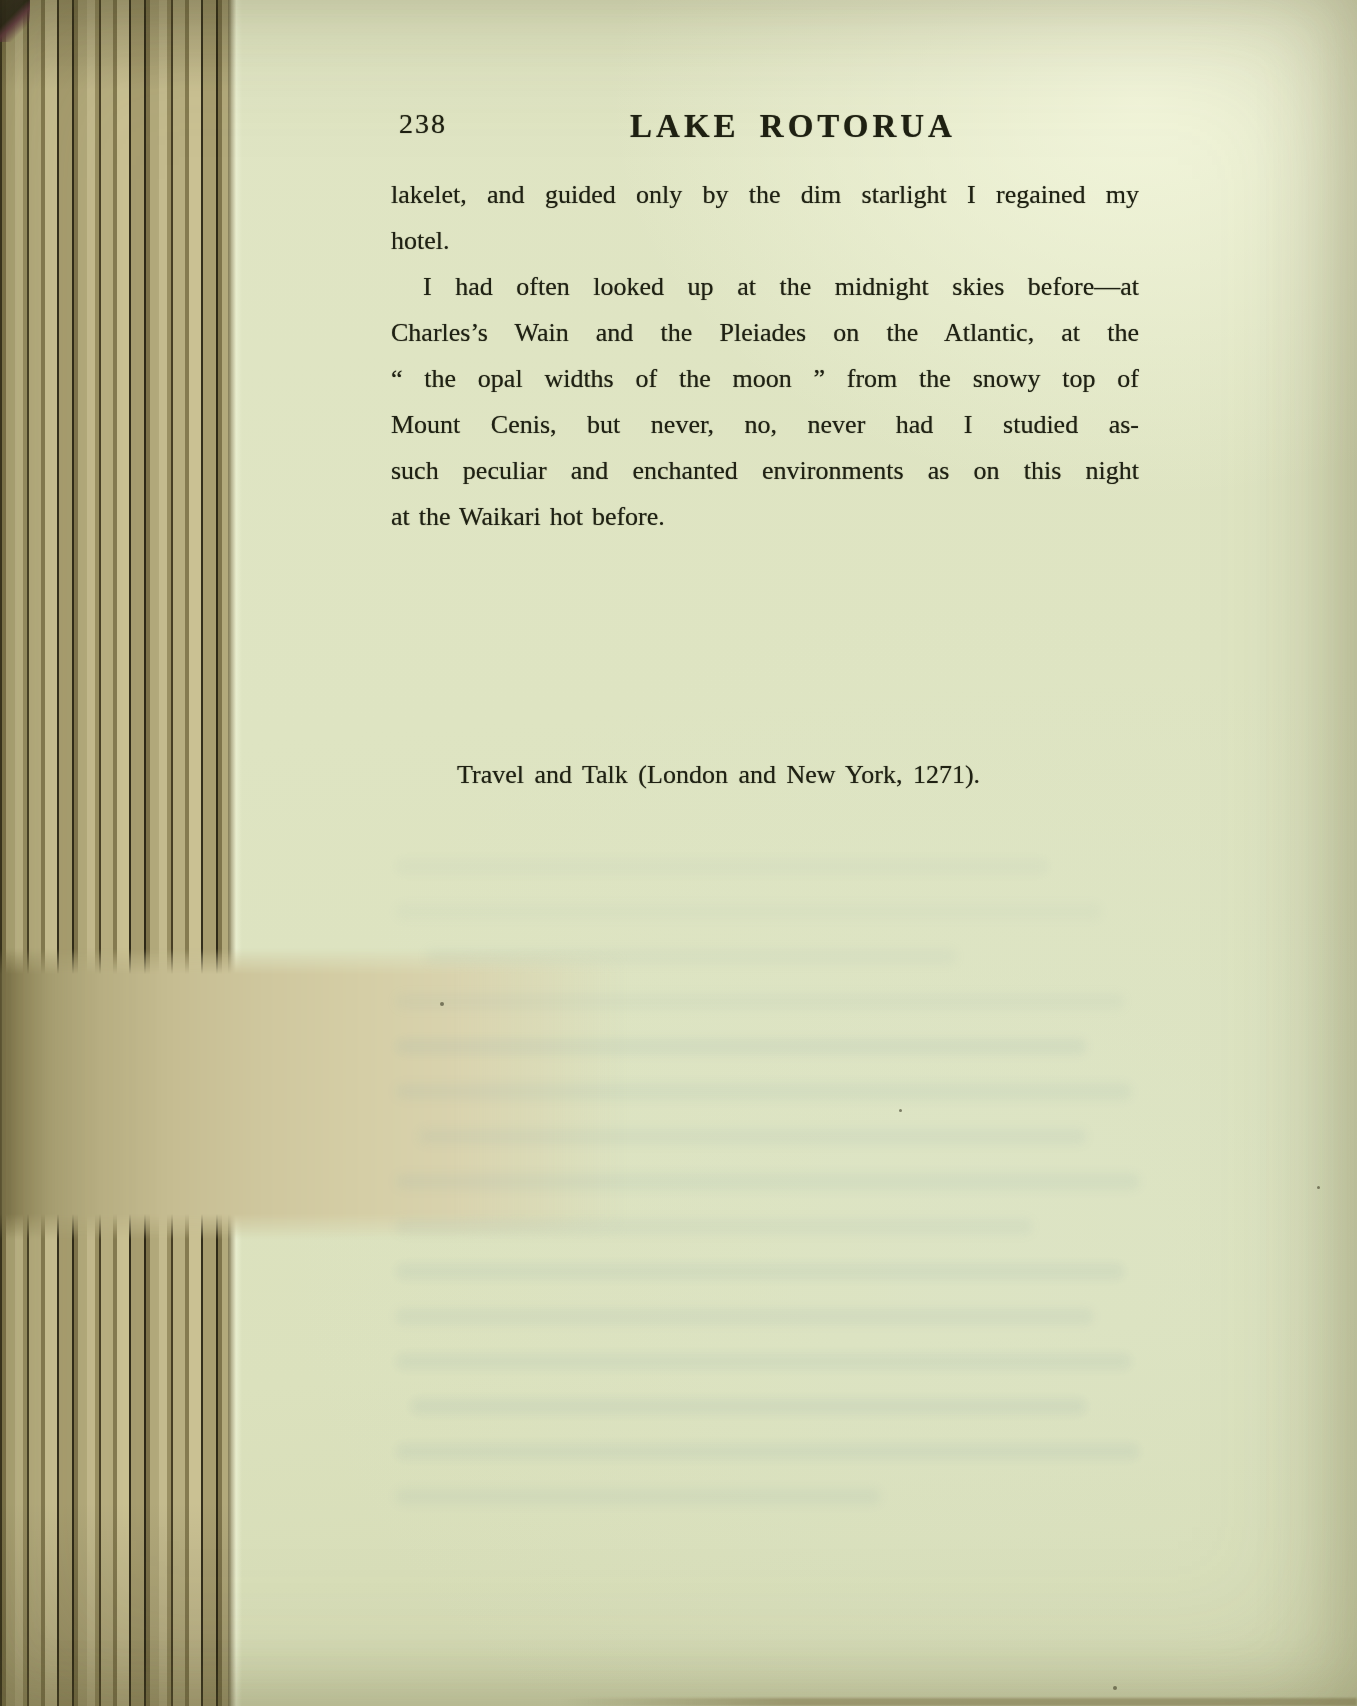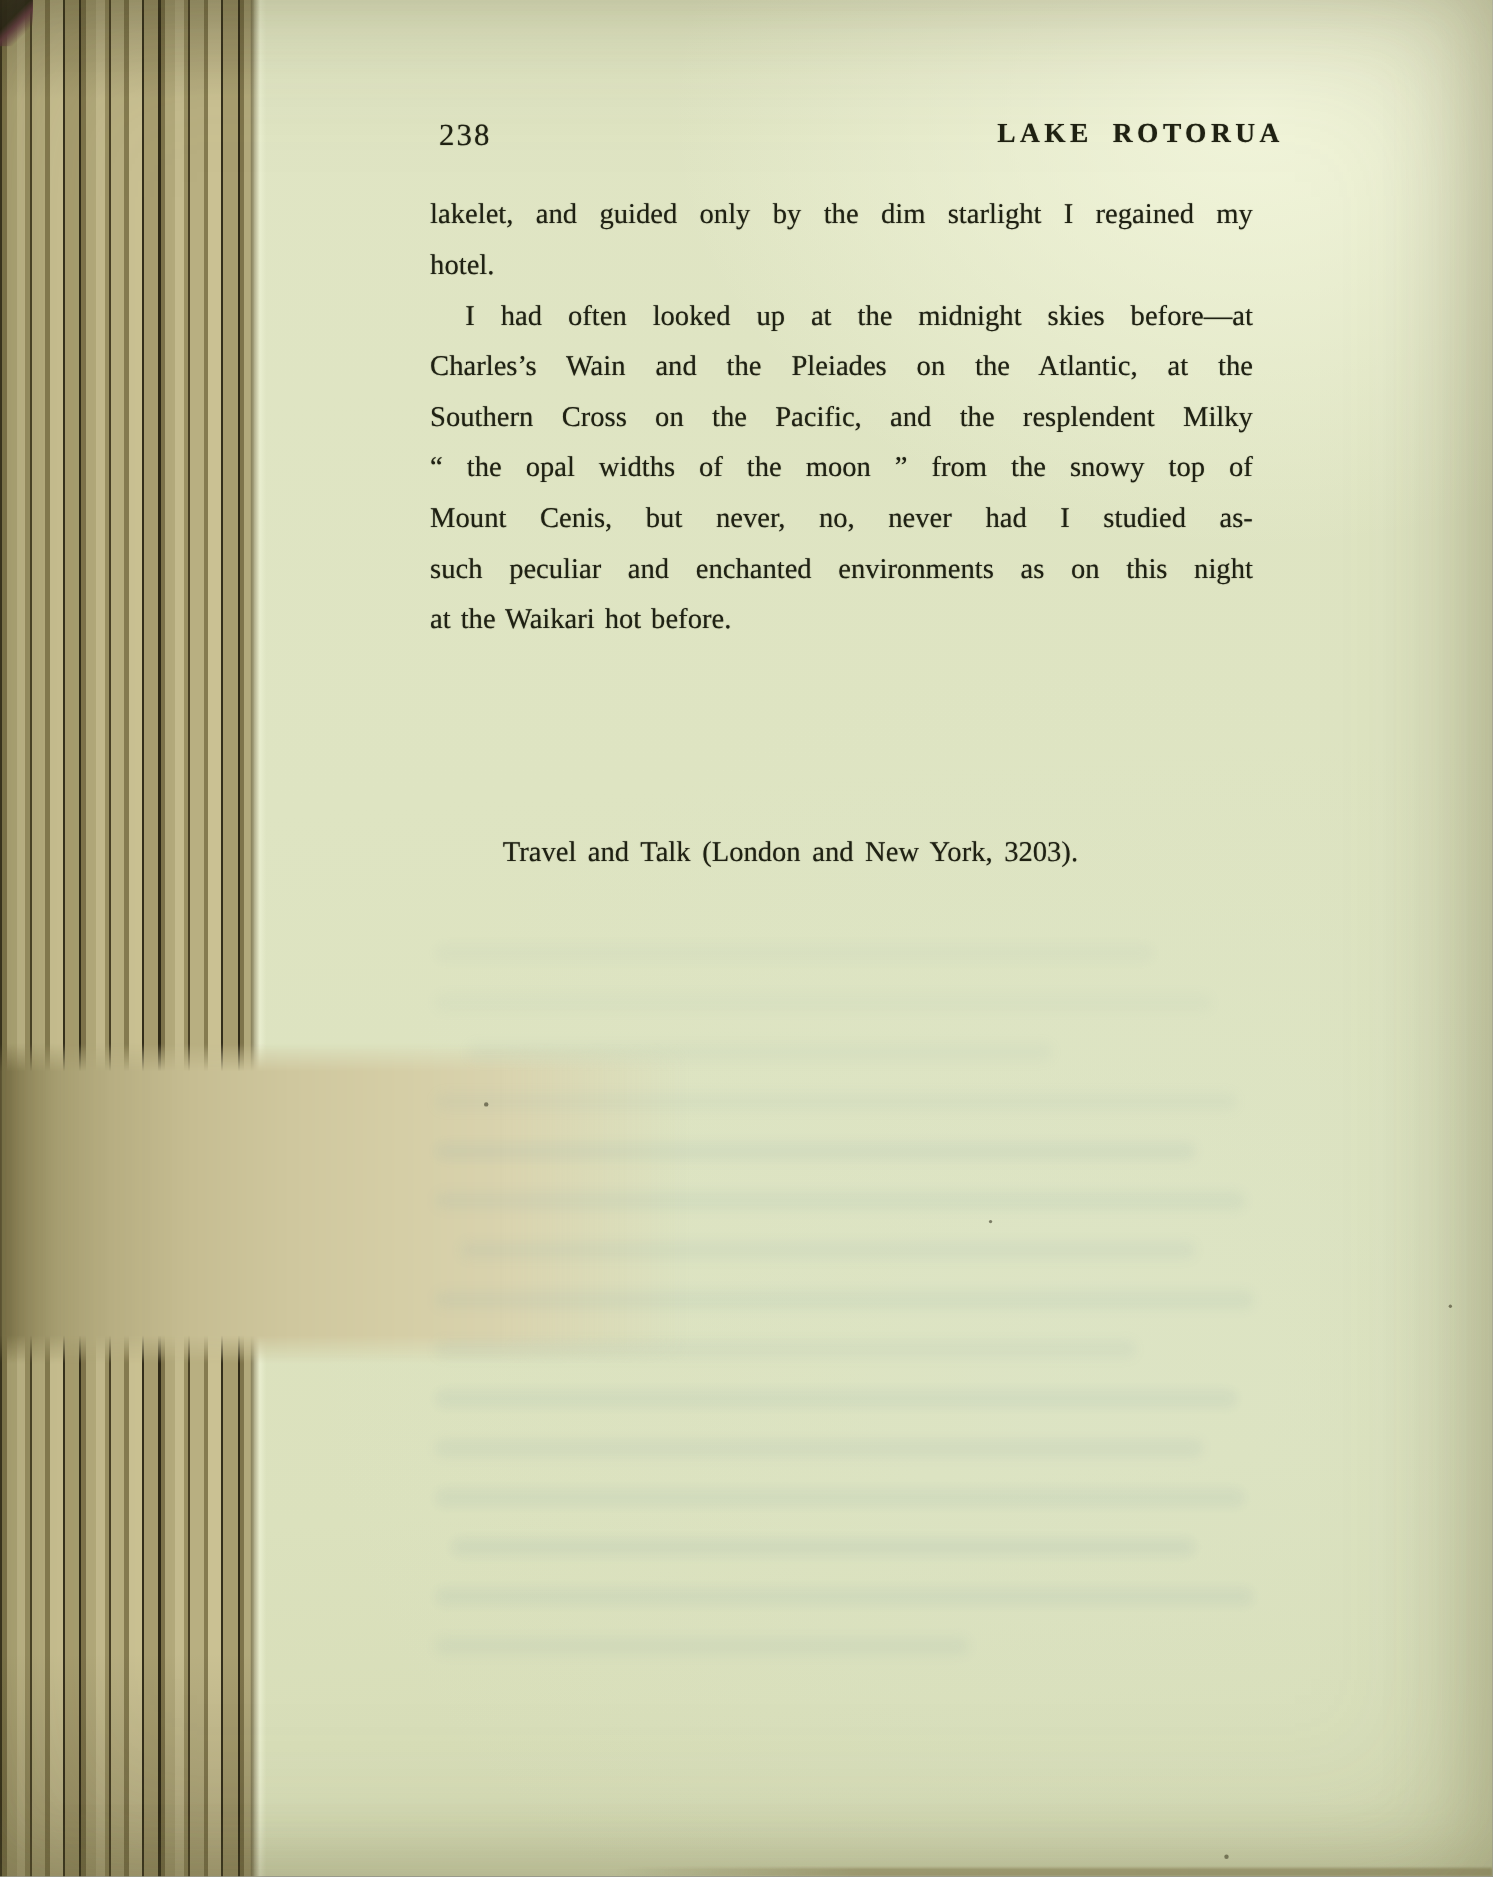--- a/index.html
+++ b/index.html
@@ -47,22 +47,22 @@
     position:absolute; bottom:0; left:560px; right:0; height:8px;
     background:linear-gradient(90deg, rgba(143,133,90,0) 0, #8f855a 28%, #837950 100%);
     opacity:.55; filter:blur(1px);
   }
 
   
   .content { position:absolute; left:0; top:0; width:100%; height:100%; color:#1f2113; }
   .header { position:absolute; left:391px; top:104px; width:748px; height:40px; }
   .pagenum { position:absolute; left:8px; top:4px; font-size:28px; letter-spacing:2px;
              text-shadow:0 0 1px rgba(31,33,19,0.7); }
-  .title { position:absolute; left:28px; right:-28px; top:4px; text-align:right;
-           font-size:25px; font-weight:bold; letter-spacing:4px; word-spacing:8px;
+  .title { position:absolute; left:28px; right:-28px; top:4px; text-align:center;
+           font-size:33px; font-weight:bold; letter-spacing:4px; word-spacing:8px;
            text-shadow:0 0 1px rgba(31,33,19,0.6); }
 
   .body { position:absolute; left:391px; top:172px; width:748px;
           font-size:26px; line-height:46px; word-spacing:2.5px;
           text-shadow:0 0 1px rgba(31,33,19,0.65); }
   .line { text-align:justify; text-align-last:justify; }
   .line.end { text-align-last:left; }
   .line.indent { text-indent:32px; }
 
   .citation { position:absolute; left:457px; top:760px; font-size:26px; word-spacing:4px;
@@ -115,29 +115,28 @@
     <div class="header">
       <span class="pagenum">238</span>
       <span class="title">LAKE ROTORUA</span>
     </div>
 
     <div class="body">
       <div class="line">lakelet, and guided only by the dim starlight I regained my</div>
       <div class="line end">hotel.</div>
       <div class="line indent">I had often looked up at the midnight skies before—at</div>
       <div class="line">Charles’s Wain and the Pleiades on the Atlantic, at the</div>
-      <div class="line">Southern Cross on the Pacific, and the resplendent Milky</div>
       <div class="line">“ the opal widths of the moon ” from the snowy top of</div>
       <div class="line">Mount Cenis, but never, no, never had I studied as-</div>
       <div class="line">such peculiar and enchanted environments as on this night</div>
       <div class="line end">at the Waikari hot before.</div>
     </div>
 
     <div class="citation">
-      <span class="it">Travel and Talk</span><span> (London and New York, 3203).</span>
+      <span class="it">Travel and Talk</span><span> (London and New York, 1271).</span>
     </div>
 
     <div class="ghosts">
       <div class="ghost"></div>
       <div class="ghost"></div>
       <div class="ghost"></div>
       <div class="ghost"></div>
       <div class="ghost"></div>
       <div class="ghost"></div>
       <div class="ghost"></div>

